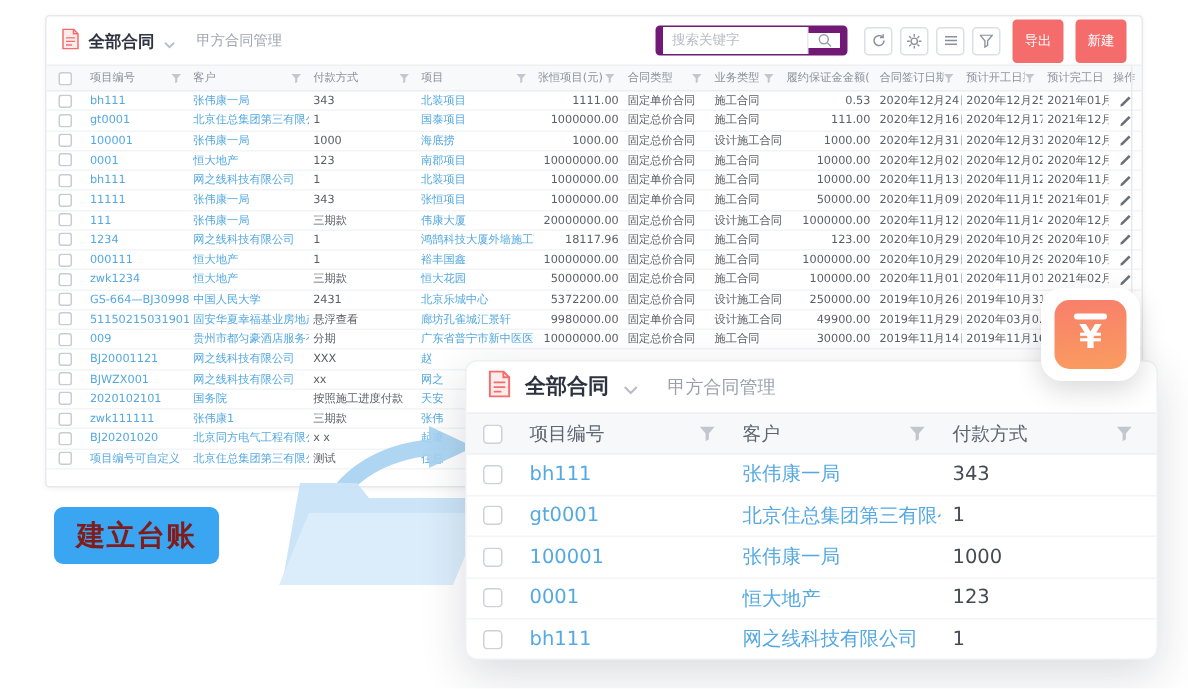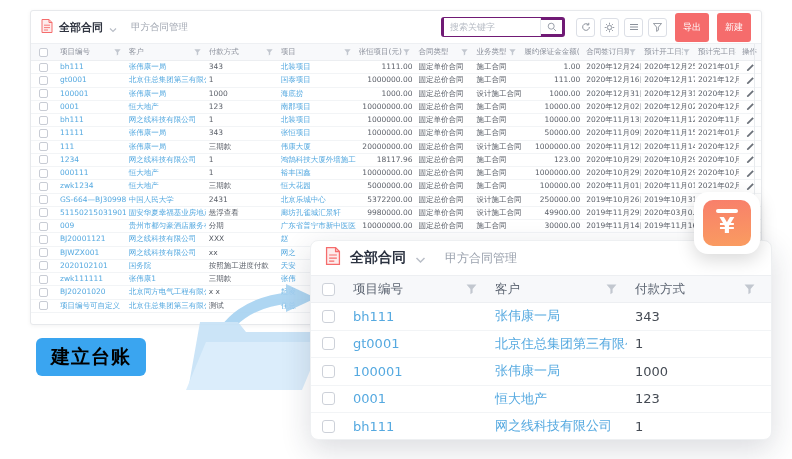--- a/index.html
+++ b/index.html
@@ -8,21 +8,21 @@
 
   
   .main-card { position:absolute; left:30px; top:10px; width:732px; height:315px;
     background:#fff; border:1px solid #e7e9ec; border-radius:3px; z-index:1;
     box-shadow:0 1px 4px rgba(0,0,0,.05); overflow:hidden; }
   .mc-head { height:32px; display:flex; align-items:center; justify-content:space-between; padding:0 10px; }
   .hl { display:flex; align-items:center; gap:6px; }
   .mtitle { font-size:11px; font-weight:bold; color:#2f3440; }
   .msub { font-size:9.5px; color:#a0a6b1; margin-left:8px; }
   .hr { display:flex; align-items:center; gap:5px; }
-  .search { display:flex; align-items:center; border:3px solid #701a75; border-radius:3px; height:20px; margin-right:6px; background:#fff; }
+  .search { display:flex; align-items:center; border:5px solid #701a75; border-radius:3px; height:20px; margin-right:6px; background:#fff; }
   .search input { border:none; outline:none; width:96px; height:18px; padding:0 6px; font-size:9px; color:#5a5f68; font-family:inherit; }
   .search input::placeholder { color:#b7bcc5; }
   .s-ico { width:22px; height:18px; display:flex; align-items:center; justify-content:center; border-left:1px solid #e7eaee; cursor:pointer; }
   .ibtn { width:19px; height:19px; border:1px solid #dcdfe6; border-radius:3px; display:flex; align-items:center; justify-content:center; background:#fff; cursor:pointer; }
   .rbtn { height:29px; padding:0 8px; border:none; border-radius:3px; background:var(--accent-red,#f56c6c); color:#fff; font-size:9px; font-family:inherit; margin-left:3px; cursor:pointer; }
 
   .m-thead { height:18px; display:flex; align-items:center; background:#f8f9fb; border-top:1px solid #eef0f3; border-bottom:1px solid #eceef1; font-size:7.5px; color:#8c919c; }
   .mrow { height:13.25px; display:flex; align-items:center; border-bottom:1px solid #f2f4f6; font-size:7.5px; color:#5a5f68; }
   .mcell { padding:0 3px; white-space:nowrap; overflow:hidden; line-height:12px; }
   .mh { display:flex; align-items:center; }
@@ -36,21 +36,21 @@
   .tr { text-align:right; }
   .link { color:var(--link-blue,#55a9e0); cursor:pointer; }
   .op { display:flex; justify-content:center; }
   .v-divider { position:absolute; right:6px; top:33px; bottom:0; width:1px; background:#e8ebee; }
 
   
   .folder-gfx { position:absolute; left:186px; top:276px; z-index:2; }
 
   
   .callout { position:absolute; left:36px; top:338px; z-index:3; background:var(--callout-blue,#3aa5f0);
-    color:#000000; font-size:19px; font-weight:bold; letter-spacing:1px; padding:6px 15px; border-radius:6px; }
+    color:#7f1d1d; font-size:19px; font-weight:bold; letter-spacing:1px; padding:6px 15px; border-radius:6px; }
 
   
   .overlay-card { position:absolute; left:310px; top:240px; width:462px; height:200px; z-index:4;
     background:#fff; border:1px solid #eef0f2; border-radius:8px; overflow:hidden;
     box-shadow:0 10px 30px rgba(30,40,60,.16); }
   .ov-head { height:34px; display:flex; align-items:center; padding:0 14px; gap:9px; }
   .ov-title { font-size:14px; font-weight:bold; color:#2b3240; }
   .ov-sub { font-size:12px; color:#9aa1ad; margin-left:10px; }
   .ov-thead { height:28px; background:#f7f8fa; display:flex; align-items:center; font-size:12.5px; color:#5d6572;
     border-top:1px solid #edeff2; border-bottom:1px solid #edeff2; }
@@ -221,21 +221,21 @@
           <div class="mcell w-cb">
             <span class="mcb"></span>
           </div>
           <div class="mcell w0 link">bh111</div>
           <div class="mcell w1 link">张伟康一局</div>
           <div class="mcell w2">343</div>
           <div class="mcell w3 link">北装项目</div>
           <div class="mcell w4 tr">1111.00</div>
           <div class="mcell w5">固定单价合同</div>
           <div class="mcell w6">施工合同</div>
-          <div class="mcell w7 tr">1.00</div>
+          <div class="mcell w7 tr">0.53</div>
           <div class="mcell w8">2020年12月24日</div>
           <div class="mcell w9">2020年12月25日</div>
           <div class="mcell w10">2021年01月0</div>
           <div class="mcell w11 op">
             <span style="display:flex">
               <svg width="9" height="9" viewBox="0 0 10 10">
                 <path d="M1 9 2.8 8.6 8.6 2.8 7.2 1.4 1.4 7.2Z" fill="#6a7078"></path>
               </svg>
             </span>
           </div>

